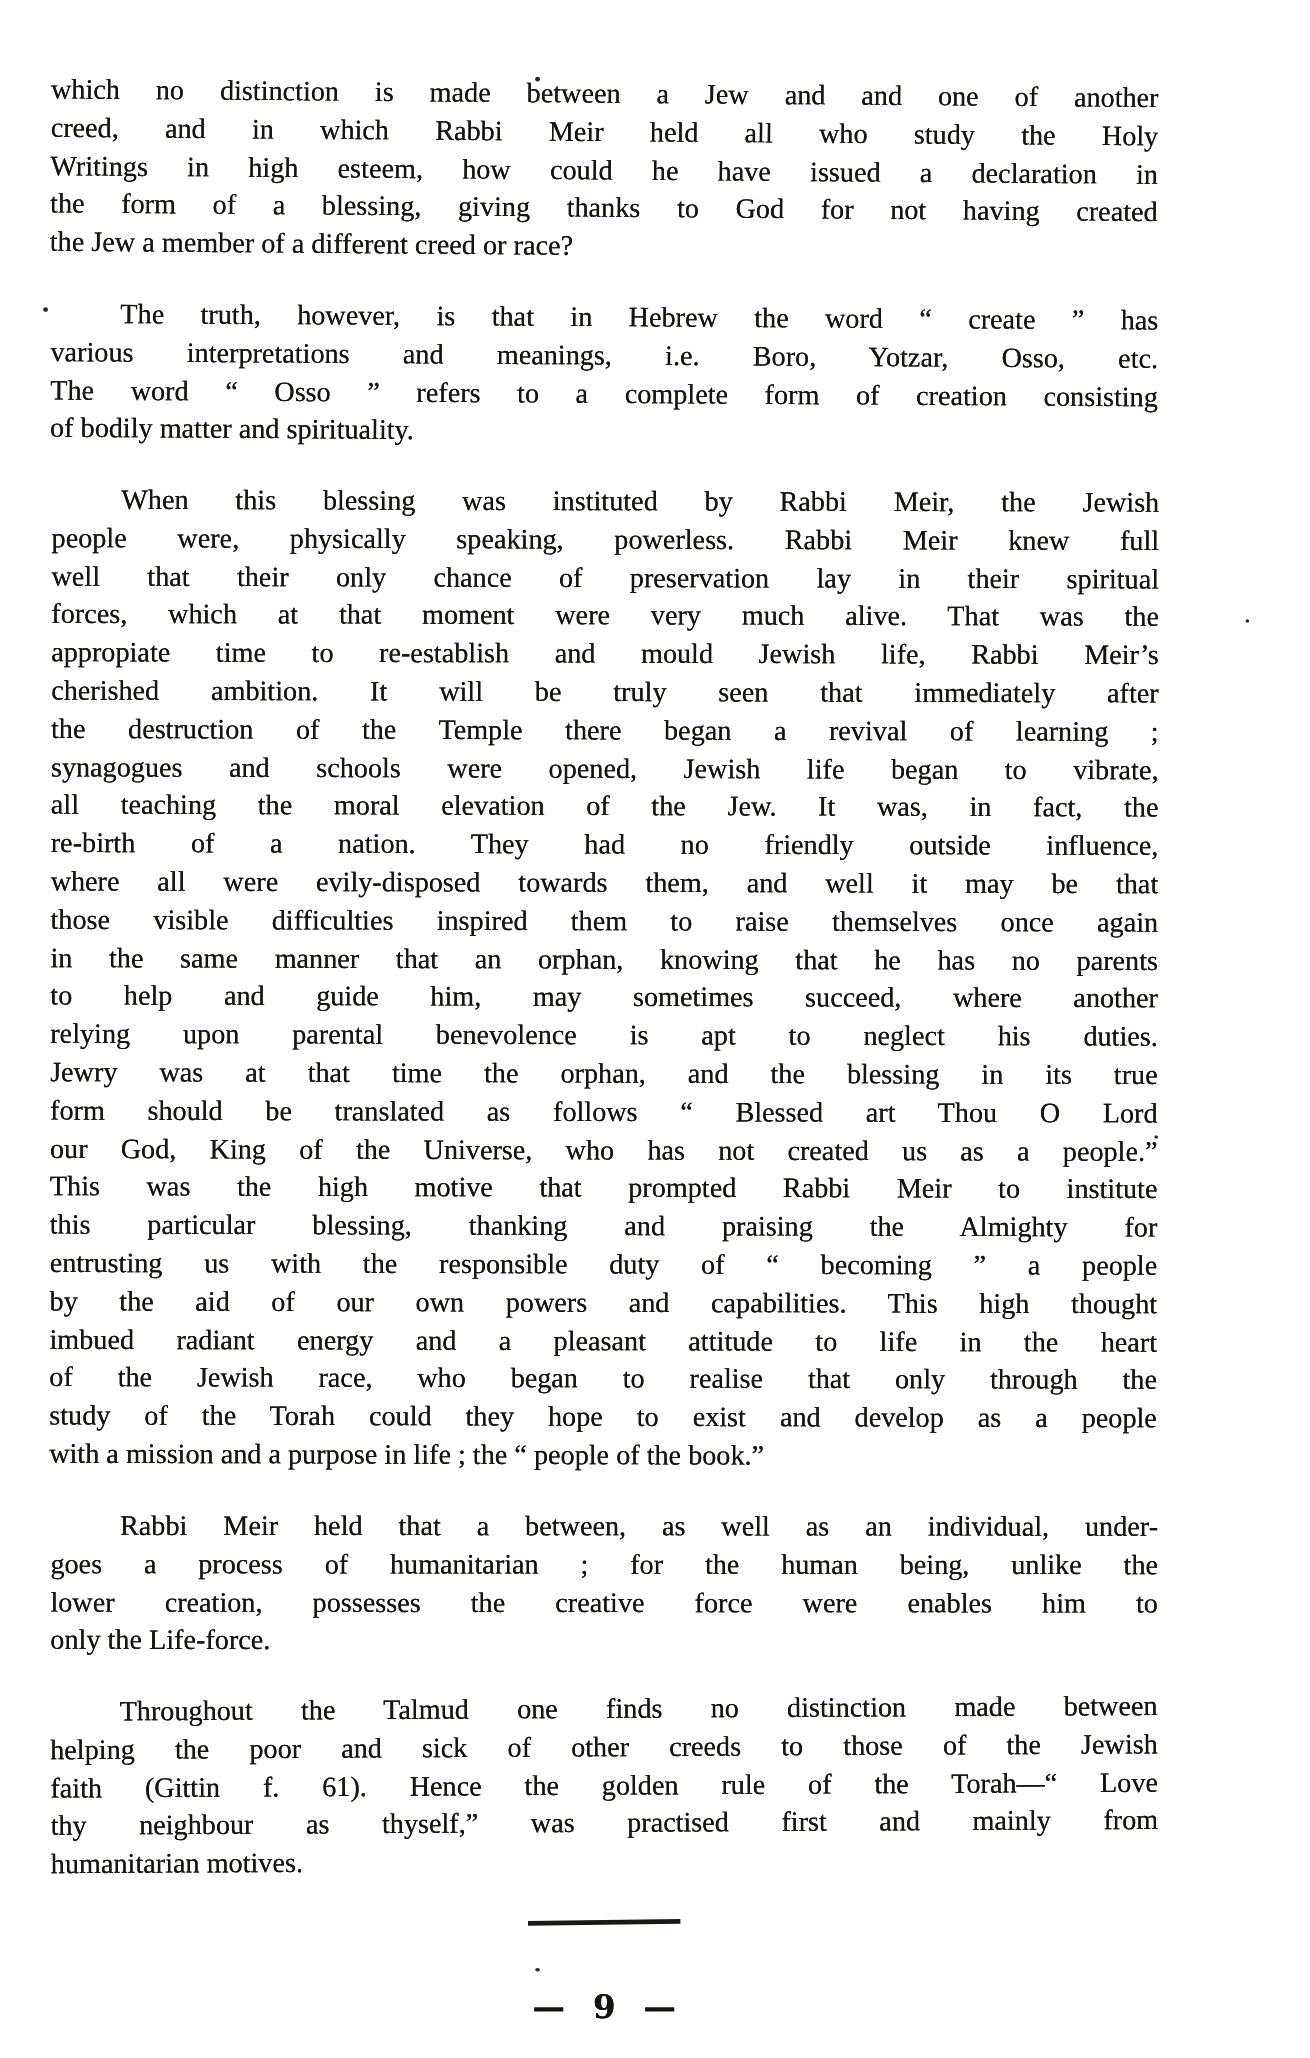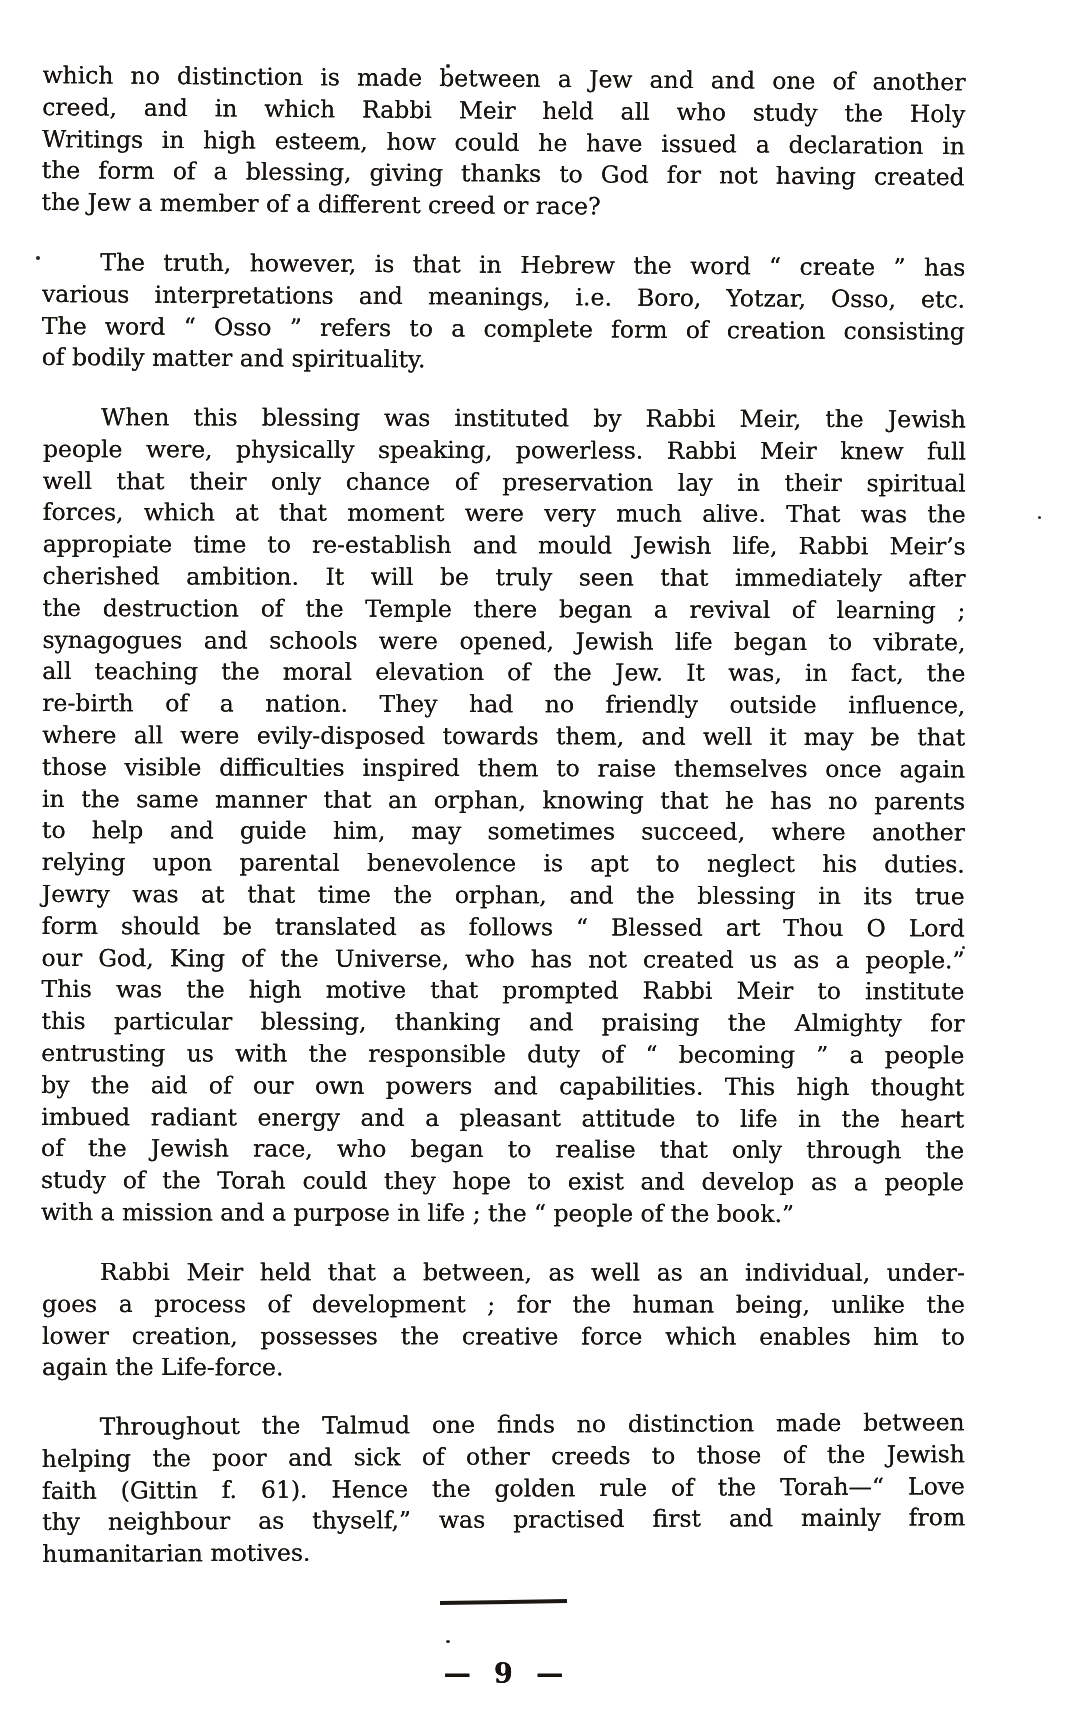--- a/index.html
+++ b/index.html
@@ -14,20 +14,21 @@
     background: #ffffff;
     overflow: hidden;
     font-family: "DejaVu Serif", "Liberation Serif", serif;
     color: #18150f;
   }
   .text-block {
     position: absolute;
     left: 42px;
     top: 60px;
     width: 923px;
+    font-family: Liberation Serif, serif;
   }
   .paragraph {
     margin: 0;
     font-size: 23.5px;
     line-height: 31.8px;
     text-shadow: 0 0 0.55px currentColor;
     transform-origin: 0 50%;
   }
   .paragraph + .paragraph { margin-top: 28px; }
   .paragraph .line {
@@ -109,23 +110,23 @@
         <div class="line">this particular blessing, thanking and praising the Almighty for</div>
         <div class="line">entrusting us with the responsible duty of “ becoming ” a people</div>
         <div class="line">by the aid of our own powers and capabilities. This high thought</div>
         <div class="line">imbued radiant energy and a pleasant attitude to life in the heart</div>
         <div class="line">of the Jewish race, who began to realise that only through the</div>
         <div class="line">study of the Torah could they hope to exist and develop as a people</div>
         <div class="line last">with a mission and a purpose in life ; the “ people of the book.”</div>
       </div>
     <div class="paragraph indent" style="transform: rotate(0.05deg);">
         <div class="line">Rabbi Meir held that a between, as well as an individual, under-</div>
-        <div class="line">goes a process of development ; for the human being, unlike the</div>
-        <div class="line">lower creation, possesses the creative force which enables him to</div>
-        <div class="line last">again the Life-force.</div>
+        <div class="line">goes a process of humanitarian ; for the human being, unlike the</div>
+        <div class="line">lower creation, possesses the creative force were enables him to</div>
+        <div class="line last">only the Life-force.</div>
       </div>
     <div class="paragraph indent" style="transform: rotate(-0.3deg);">
         <div class="line">Throughout the Talmud one finds no distinction made between</div>
         <div class="line">helping the poor and sick of other creeds to those of the Jewish</div>
         <div class="line">faith (Gittin f. 61). Hence the golden rule of the Torah—“ Love</div>
         <div class="line">thy neighbour as thyself,” was practised first and mainly from</div>
         <div class="line last">humanitarian motives.</div>
       </div>
   </div>
 

